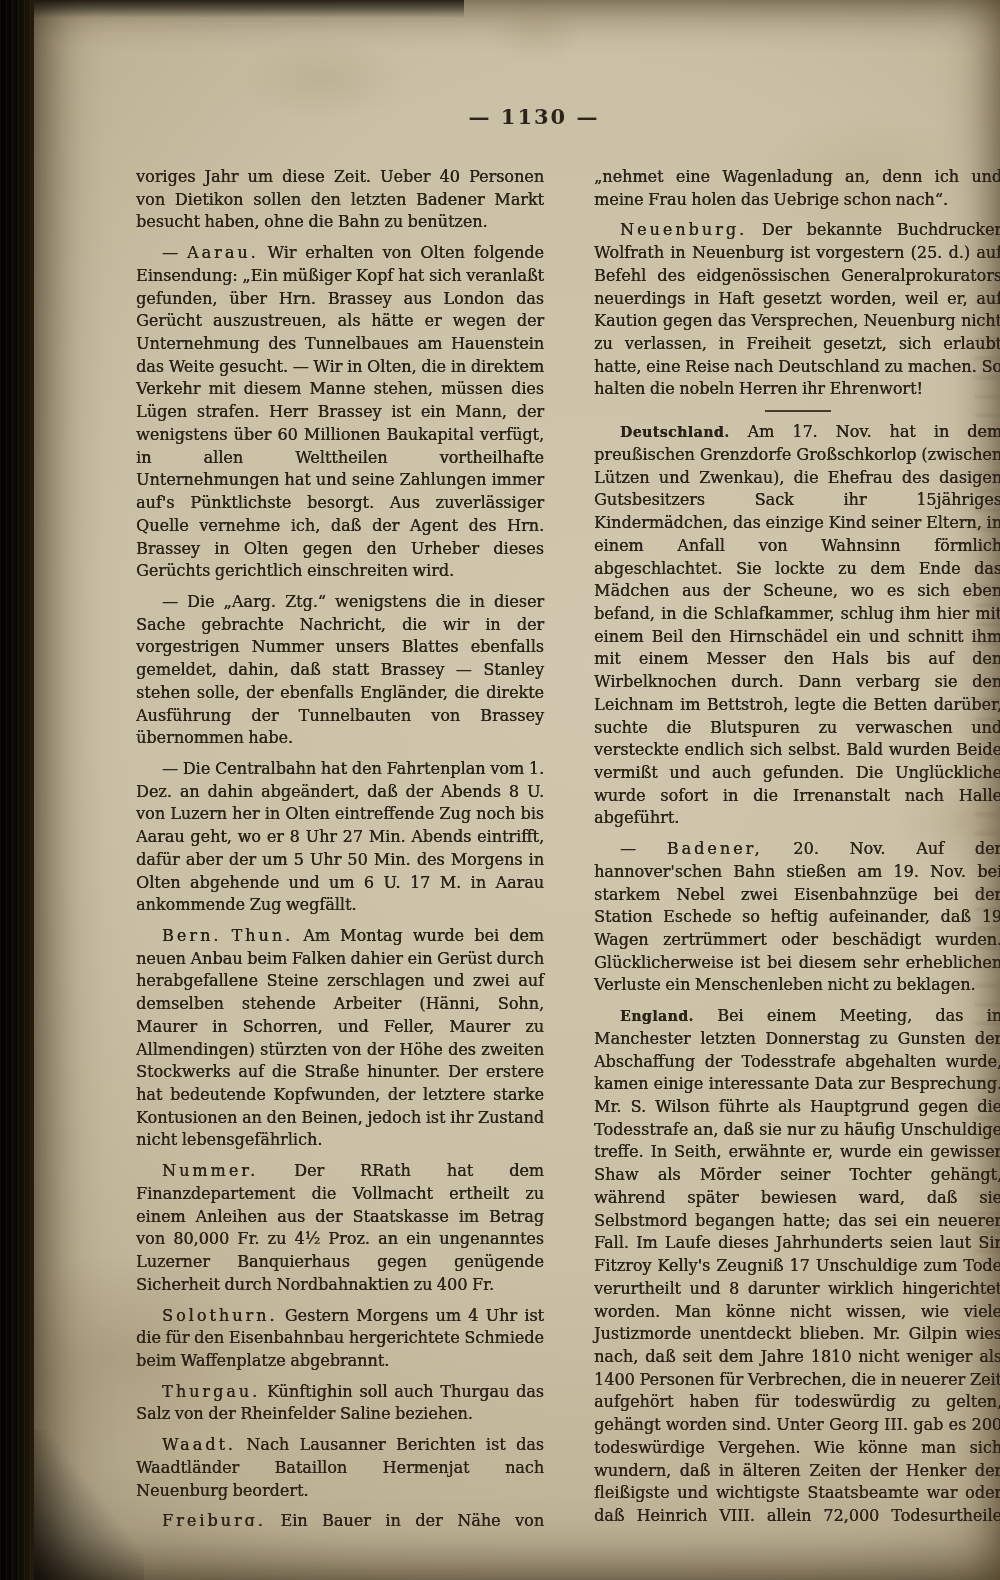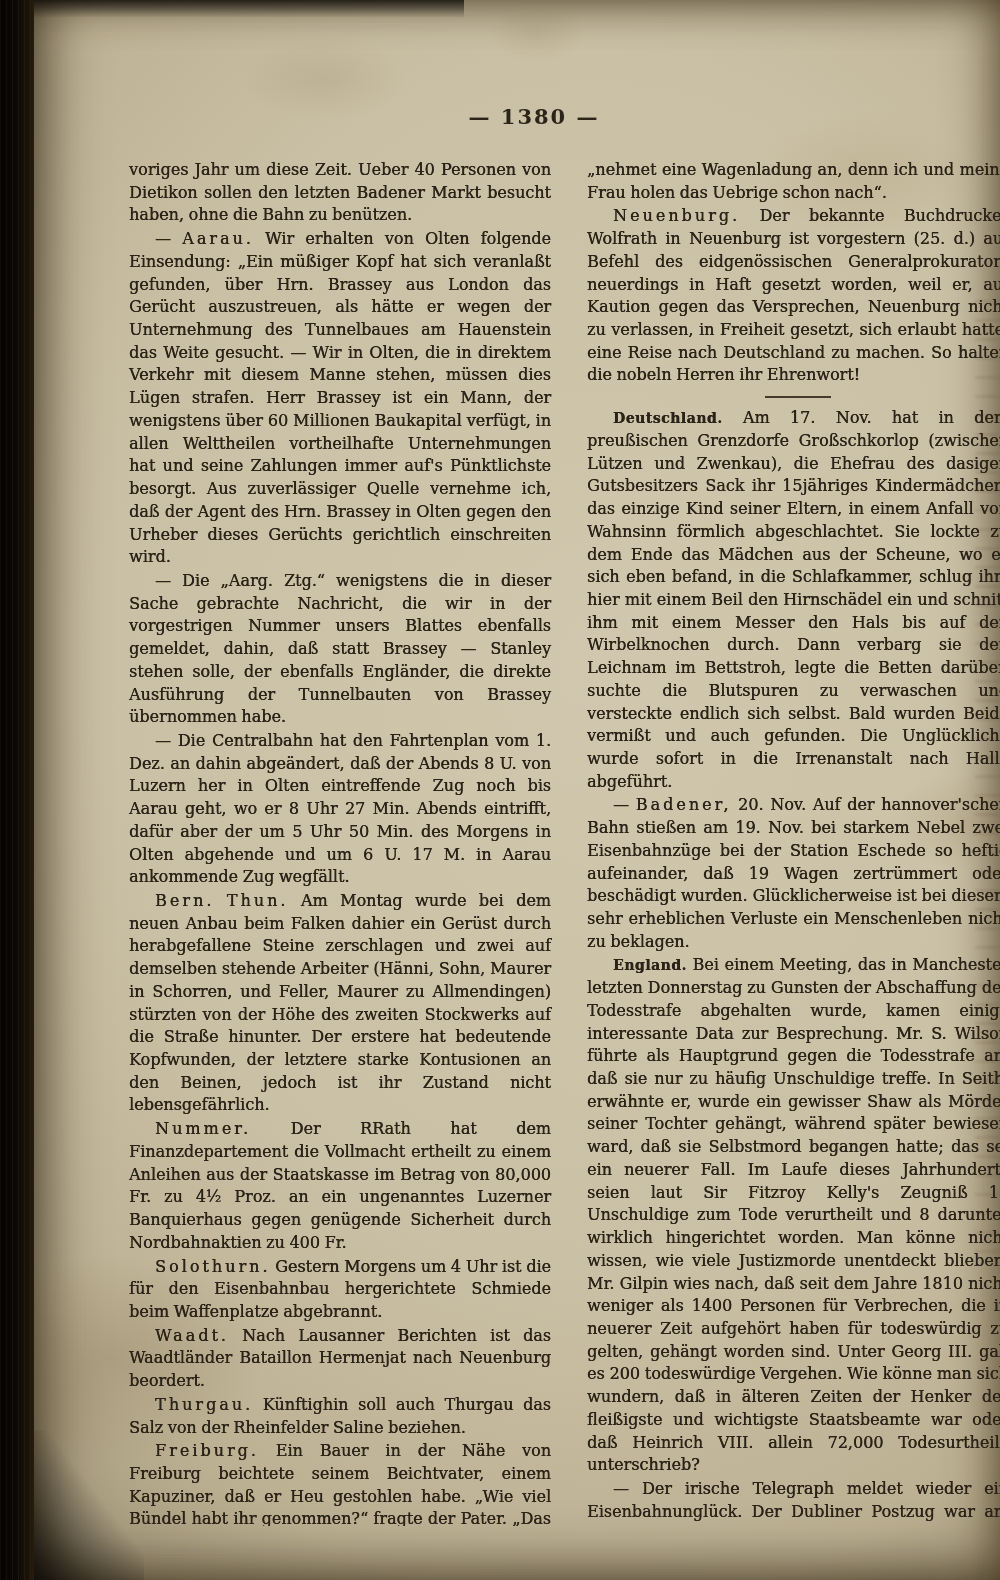--- a/index.html
+++ b/index.html
@@ -62,51 +62,51 @@
     text-align:justify;
     color:var(--ink,#2b2317);
     font:16px/1.42 "DejaVu Serif","Liberation Serif",serif;
     text-shadow:.3px 0 0 currentColor; 
     hyphens:auto;-webkit-hyphens:auto;
     word-spacing:-0.5px;
   }
   .col-left{left:94px;}
   .col-right{left:552px;}
 
-  .para{margin:1px;text-indent:26px;}
+  .para{margin:8px;text-indent:26px;}
   .para.noindent{text-indent:0;}
 
   .seg-spaced{letter-spacing:3px;}   
   .seg-bold{font-weight:bold;font-size:14px;letter-spacing:.5px;} 
 
   .divider{
     width:66px;height:0;margin:9px auto 9px;
     border-top:2px solid rgba(45,35,20,.85);
   }
 </style>
 </head>
 <body>
 
 <div class="scene">
   <div class="book-edge"></div>
   <div class="paper">
     <div class="top-shadow"></div>
     <div class="bleed"></div>
     <div class="corner-shadow"></div>
-    <div class="page-number">— 1380 —</div>
+    <div class="page-number">— 1130 —</div>
     <div class="col col-left">
         <p class="para noindent">voriges Jahr um diese Zeit. Ueber 40 Personen von Dietikon sollen den letzten Badener Markt besucht haben, ohne die Bahn zu benützen.</p>
         <p class="para">— <span class="seg-spaced">Aarau.</span> Wir erhalten von Olten folgende Einsendung: „Ein müßiger Kopf hat sich veranlaßt gefunden, über Hrn. Brassey aus London das Gerücht auszustreuen, als hätte er wegen der Unternehmung des Tunnelbaues am Hauenstein das Weite gesucht. — Wir in Olten, die in direktem Verkehr mit diesem Manne stehen, müssen dies Lügen strafen. Herr Brassey ist ein Mann, der wenigstens über 60 Millionen Baukapital verfügt, in allen Welttheilen vortheilhafte Unternehmungen hat und seine Zahlungen immer auf's Pünktlichste besorgt. Aus zuverlässiger Quelle vernehme ich, daß der Agent des Hrn. Brassey in Olten gegen den Urheber dieses Gerüchts gerichtlich einschreiten wird.</p>
         <p class="para">— Die „Aarg. Ztg.“ wenigstens die in dieser Sache gebrachte Nachricht, die wir in der vorgestrigen Nummer unsers Blattes ebenfalls gemeldet, dahin, daß statt Brassey — Stanley stehen solle, der ebenfalls Engländer, die direkte Ausführung der Tunnelbauten von Brassey übernommen habe.</p>
         <p class="para">— Die Centralbahn hat den Fahrtenplan vom 1. Dez. an dahin abgeändert, daß der Abends 8 U. von Luzern her in Olten eintreffende Zug noch bis Aarau geht, wo er 8 Uhr 27 Min. Abends eintrifft, dafür aber der um 5 Uhr 50 Min. des Morgens in Olten abgehende und um 6 U. 17 M. in Aarau ankommende Zug wegfällt.</p>
         <p class="para"><span class="seg-spaced">Bern.</span> <span class="seg-spaced">Thun.</span> Am Montag wurde bei dem neuen Anbau beim Falken dahier ein Gerüst durch herabgefallene Steine zerschlagen und zwei auf demselben stehende Arbeiter (Hänni, Sohn, Maurer in Schorren, und Feller, Maurer zu Allmendingen) stürzten von der Höhe des zweiten Stockwerks auf die Straße hinunter. Der erstere hat bedeutende Kopfwunden, der letztere starke Kontusionen an den Beinen, jedoch ist ihr Zustand nicht lebensgefährlich.</p>
         <p class="para"><span class="seg-spaced">Nummer.</span> Der RRath hat dem Finanzdepartement die Vollmacht ertheilt zu einem Anleihen aus der Staatskasse im Betrag von 80,000 Fr. zu 4½ Proz. an ein ungenanntes Luzerner Banquierhaus gegen genügende Sicherheit durch Nordbahnaktien zu 400 Fr.</p>
         <p class="para"><span class="seg-spaced">Solothurn.</span> Gestern Morgens um 4 Uhr ist die für den Eisenbahnbau hergerichtete Schmiede beim Waffenplatze abgebrannt.</p>
+        <p class="para"><span class="seg-spaced">Thurgau.</span> Künftighin soll auch Thurgau das Salz von der Rheinfelder Saline beziehen.</p>
         <p class="para"><span class="seg-spaced">Waadt.</span> Nach Lausanner Berichten ist das Waadtländer Bataillon Hermenjat nach Neuenburg beordert.</p>
-        <p class="para"><span class="seg-spaced">Thurgau.</span> Künftighin soll auch Thurgau das Salz von der Rheinfelder Saline beziehen.</p>
         <p class="para"><span class="seg-spaced">Freiburg.</span> Ein Bauer in der Nähe von Freiburg beichtete seinem Beichtvater, einem Kapuziner, daß er Heu gestohlen habe. „Wie viel Bündel habt ihr genommen?“ fragte der Pater. „Das thut nichts zur Sache,“ sagte der Bauer,</p>
       </div>
     <div class="col col-right">
         <p class="para noindent">„nehmet eine Wagenladung an, denn ich und meine Frau holen das Uebrige schon nach“.</p>
         <p class="para"><span class="seg-spaced">Neuenburg.</span> Der bekannte Buchdrucker Wolfrath in Neuenburg ist vorgestern (25. d.) auf Befehl des eidgenössischen Generalprokurators neuerdings in Haft gesetzt worden, weil er, auf Kaution gegen das Versprechen, Neuenburg nicht zu verlassen, in Freiheit gesetzt, sich erlaubt hatte, eine Reise nach Deutschland zu machen. So halten die nobeln Herren ihr Ehrenwort!</p>
         <div class="divider"></div>
         <p class="para"><span class="seg-bold">Deutschland.</span> Am 17. Nov. hat in dem preußischen Grenzdorfe Großschkorlop (zwischen Lützen und Zwenkau), die Ehefrau des dasigen Gutsbesitzers Sack ihr 15jähriges Kindermädchen, das einzige Kind seiner Eltern, in einem Anfall von Wahnsinn förmlich abgeschlachtet. Sie lockte zu dem Ende das Mädchen aus der Scheune, wo es sich eben befand, in die Schlafkammer, schlug ihm hier mit einem Beil den Hirnschädel ein und schnitt ihm mit einem Messer den Hals bis auf den Wirbelknochen durch. Dann verbarg sie den Leichnam im Bettstroh, legte die Betten darüber, suchte die Blutspuren zu verwaschen und versteckte endlich sich selbst. Bald wurden Beide vermißt und auch gefunden. Die Unglückliche wurde sofort in die Irrenanstalt nach Halle abgeführt.</p>
         <p class="para">— <span class="seg-spaced">Badener,</span> 20. Nov. Auf der hannover'schen Bahn stießen am 19. Nov. bei starkem Nebel zwei Eisenbahnzüge bei der Station Eschede so heftig aufeinander, daß 19 Wagen zertrümmert oder beschädigt wurden. Glücklicherweise ist bei diesem sehr erheblichen Verluste ein Menschenleben nicht zu beklagen.</p>
         <p class="para"><span class="seg-bold">England.</span> Bei einem Meeting, das in Manchester letzten Donnerstag zu Gunsten der Abschaffung der Todesstrafe abgehalten wurde, kamen einige interessante Data zur Besprechung. Mr. S. Wilson führte als Hauptgrund gegen die Todesstrafe an, daß sie nur zu häufig Unschuldige treffe. In Seith, erwähnte er, wurde ein gewisser Shaw als Mörder seiner Tochter gehängt, während später bewiesen ward, daß sie Selbstmord begangen hatte; das sei ein neuerer Fall. Im Laufe dieses Jahrhunderts seien laut Sir Fitzroy Kelly's Zeugniß 17 Unschuldige zum Tode verurtheilt und 8 darunter wirklich hingerichtet worden. Man könne nicht wissen, wie viele Justizmorde unentdeckt blieben. Mr. Gilpin wies nach, daß seit dem Jahre 1810 nicht weniger als 1400 Personen für Verbrechen, die in neuerer Zeit aufgehört haben für todeswürdig zu gelten, gehängt worden sind. Unter Georg III. gab es 200 todeswürdige Vergehen. Wie könne man sich wundern, daß in älteren Zeiten der Henker der fleißigste und wichtigste Staatsbeamte war oder daß Heinrich VIII. allein 72,000 Todesurtheile unterschrieb?</p>
         <p class="para">— Der irische Telegraph meldet wieder ein Eisenbahnunglück. Der Dubliner Postzug war am 19. Nov. mit einem Lastzug zusammengestoßen, und 17 Personen sollen ums Leben gekommen sein.</p>

